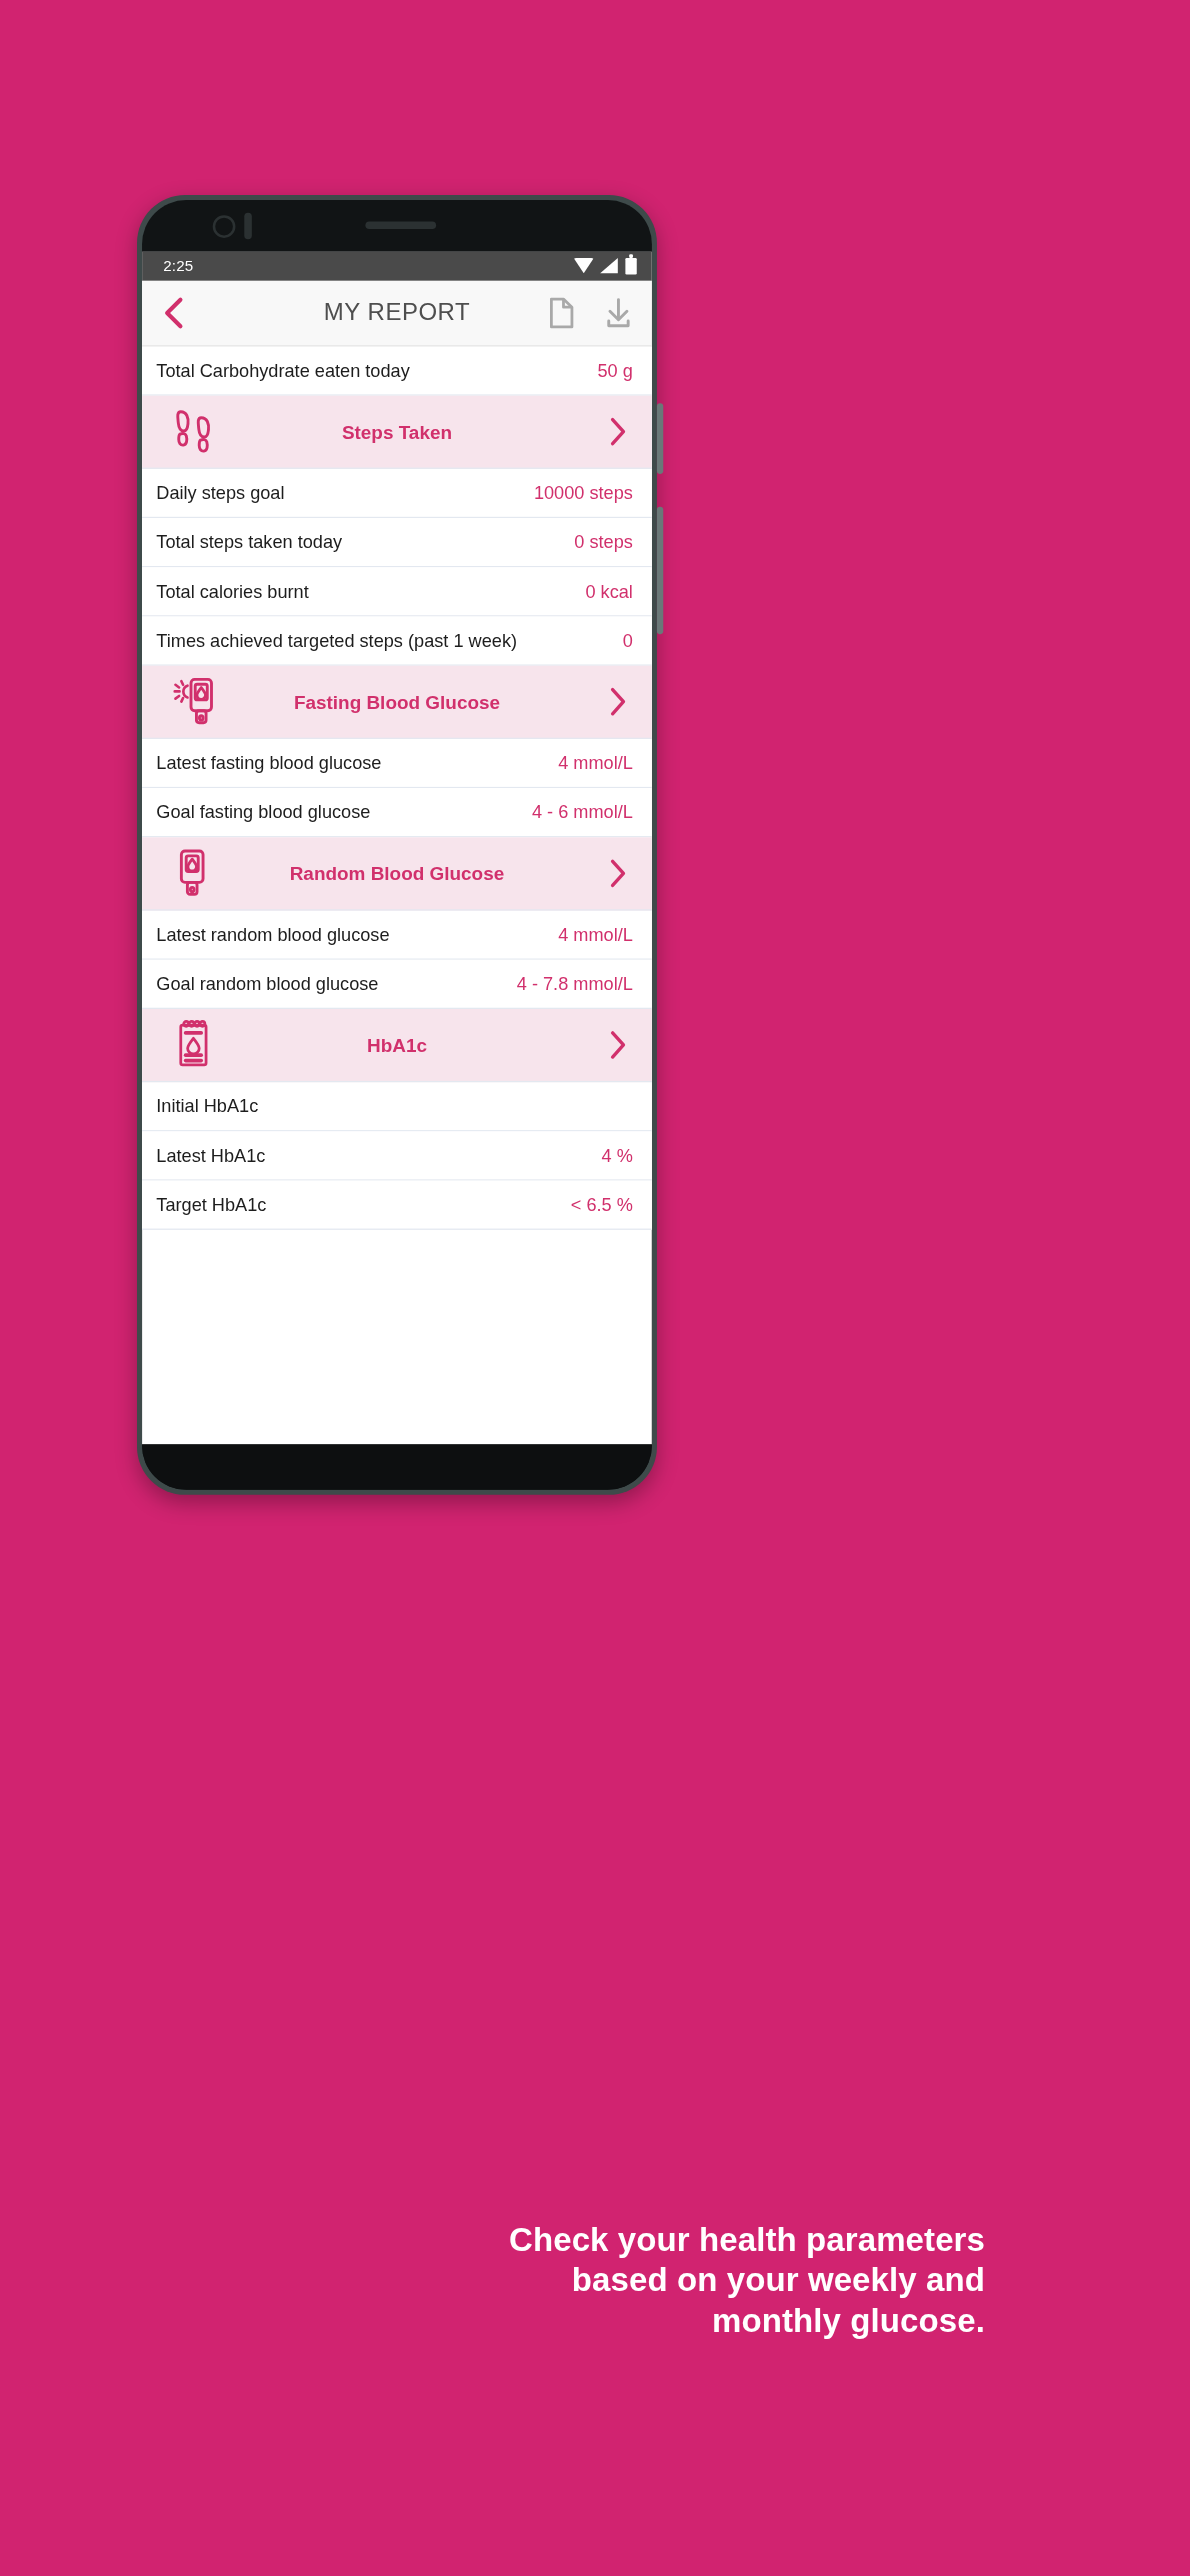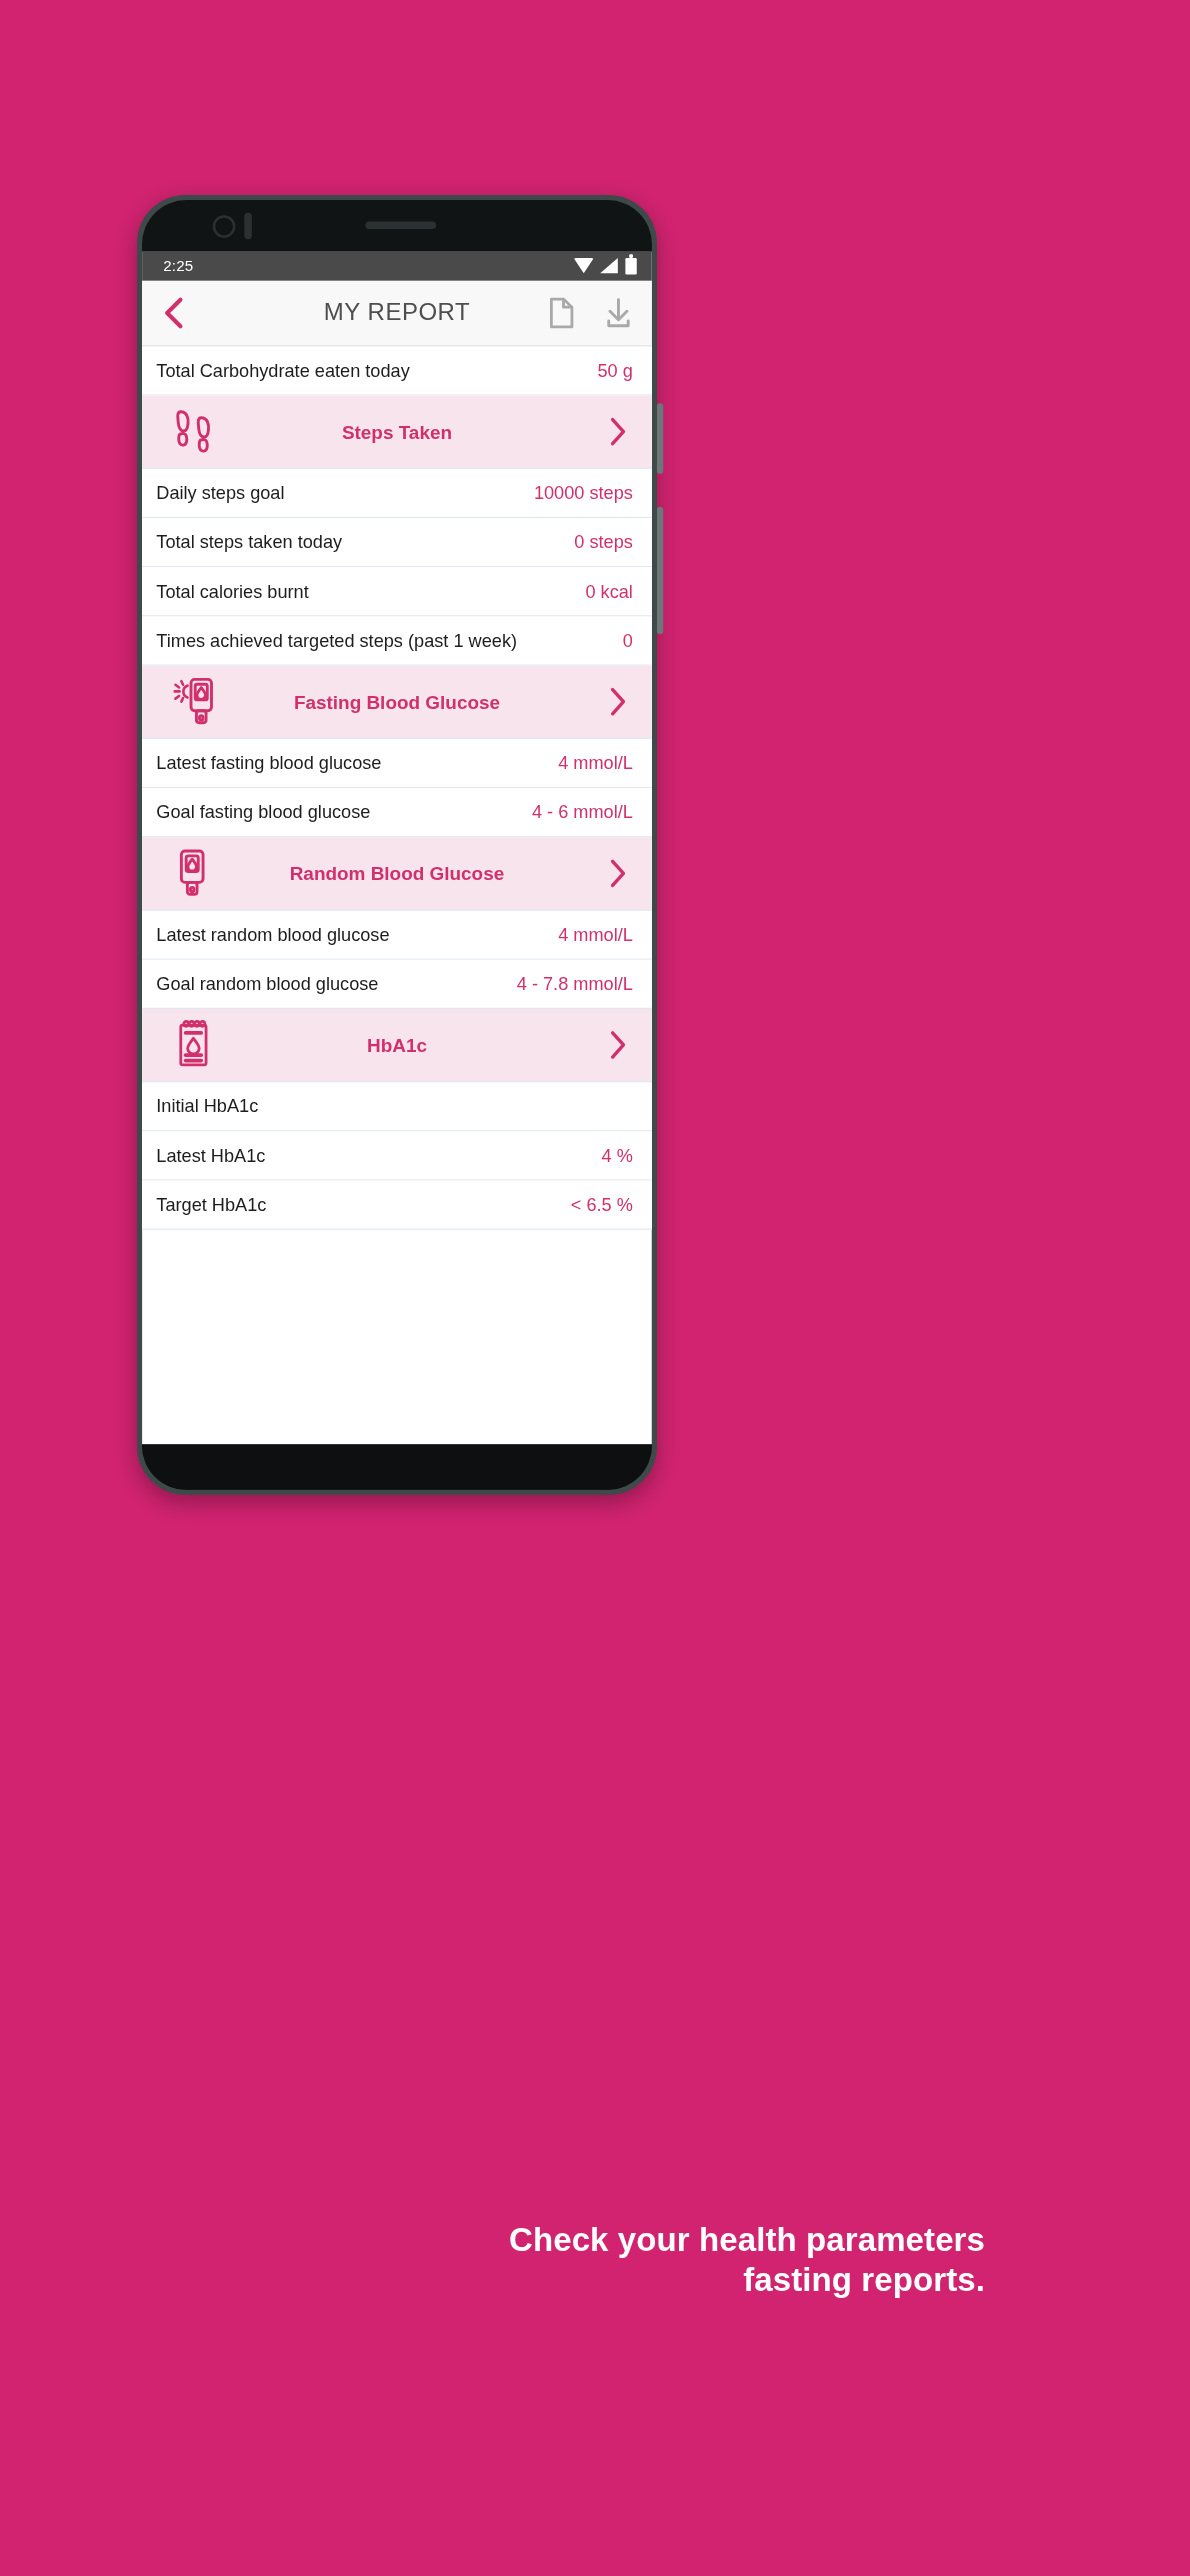--- a/index.html
+++ b/index.html
@@ -362,17 +362,18 @@
 
         </div>
       </div>
 
       <div class="navbar"></div>
     </div>
   </div>
 
   <div class="caption">
     <div>Check your health parameters</div>
-    <div>fasting reports.</div>
+    <div>based on your weekly and</div>
+    <div>monthly glucose.</div>
   </div>
 
 </div>
 
 
 </body></html>

